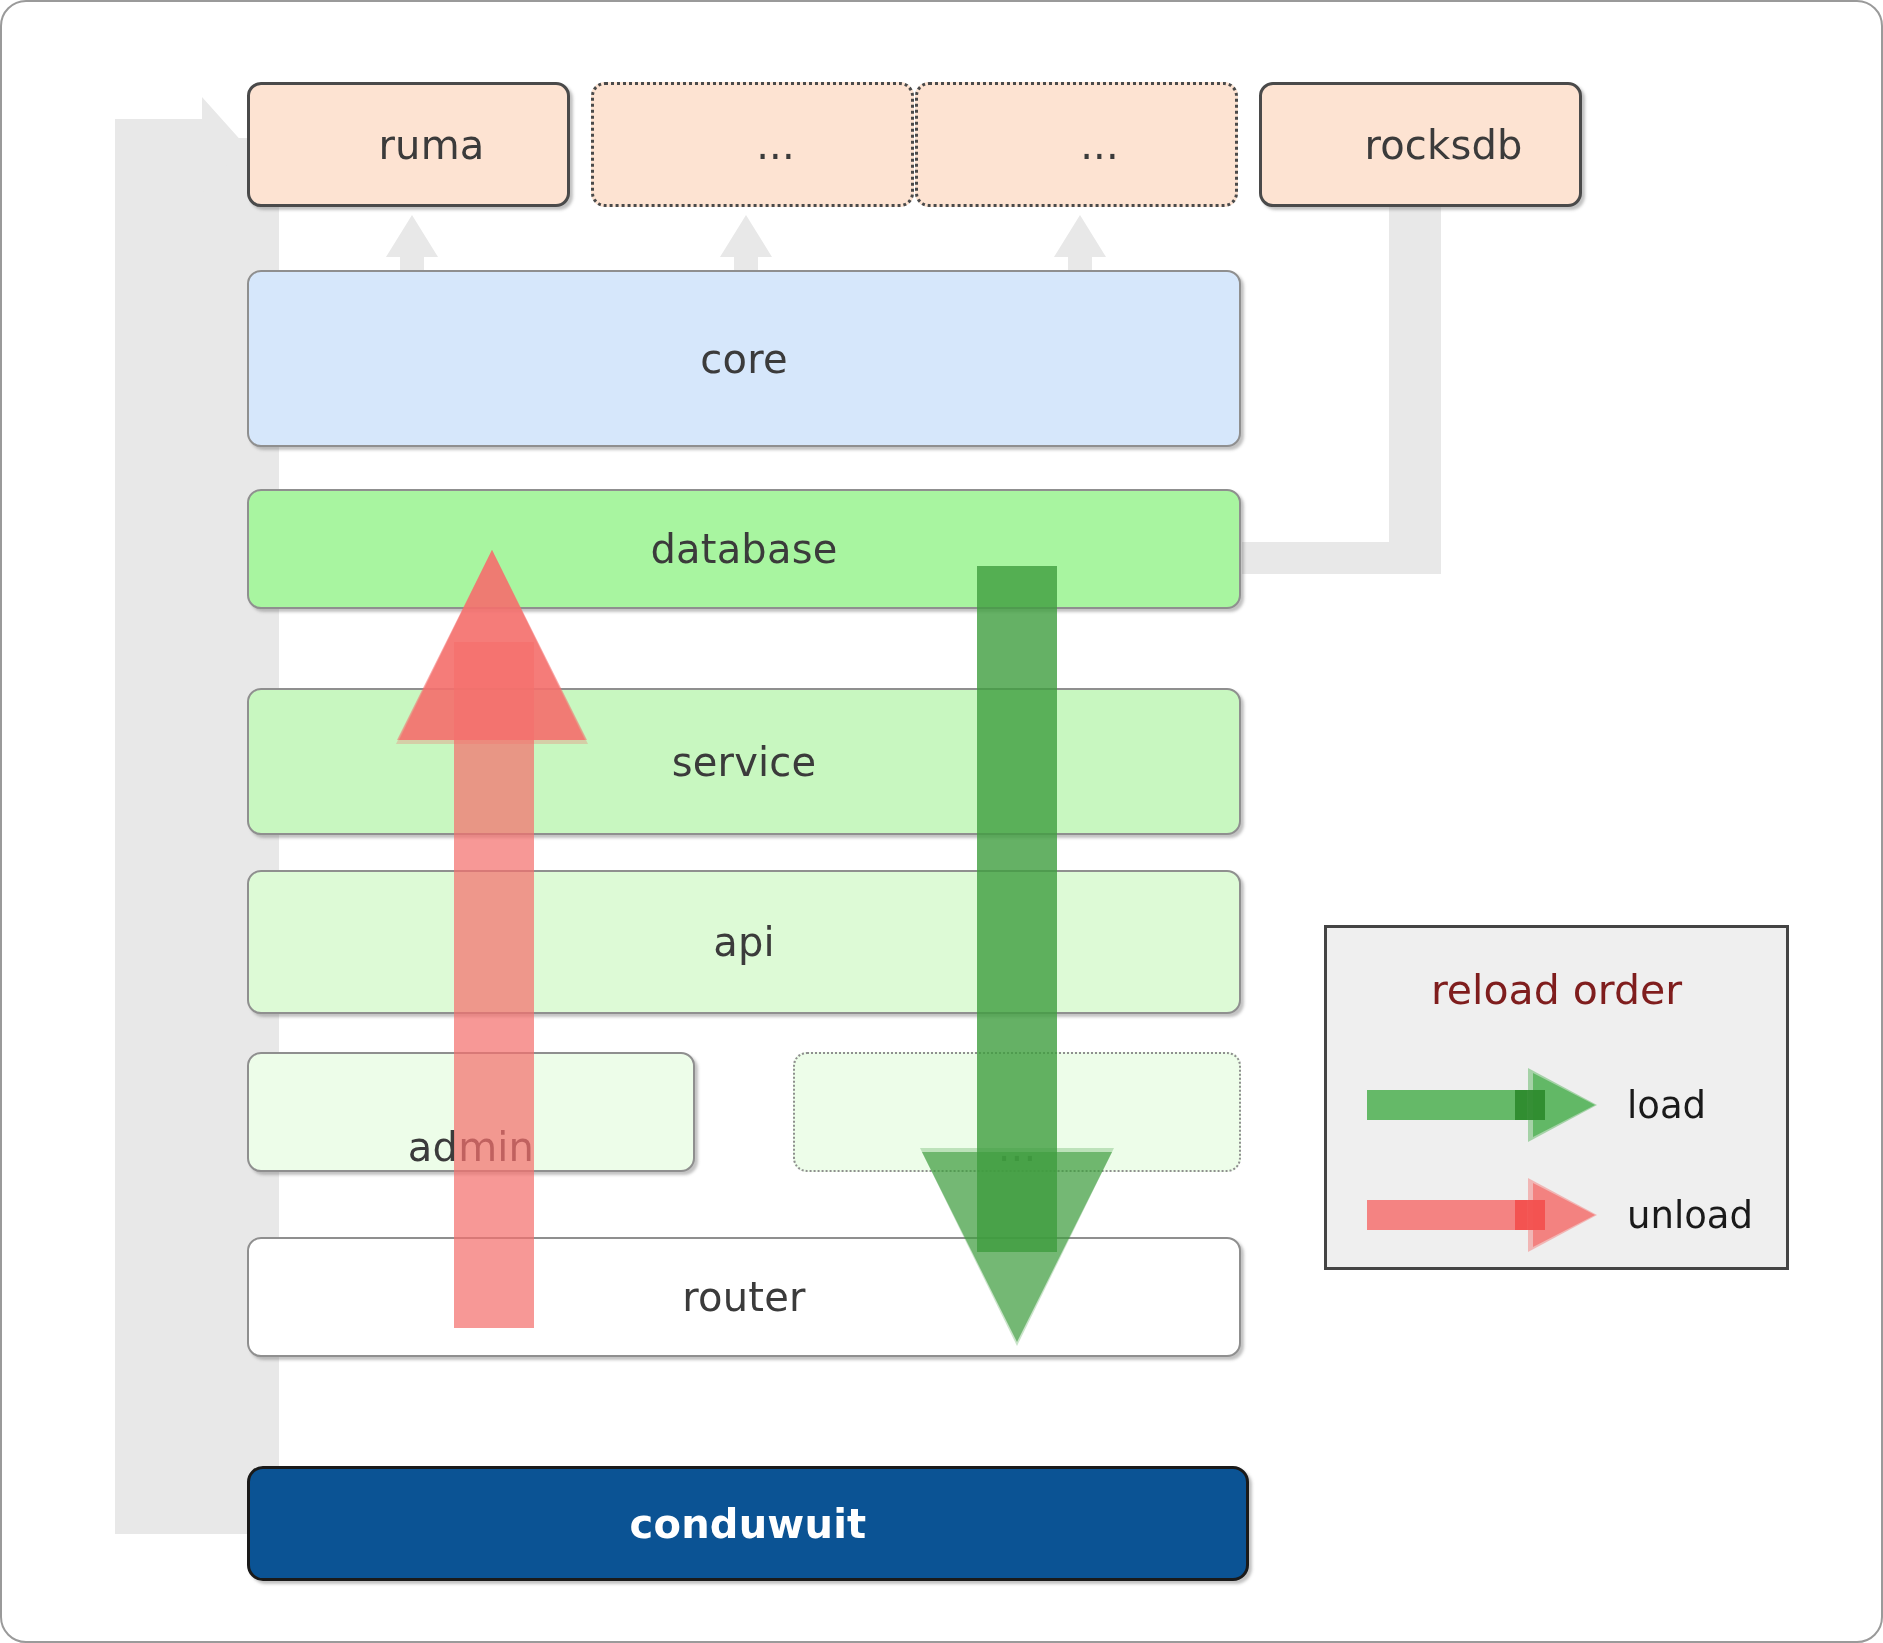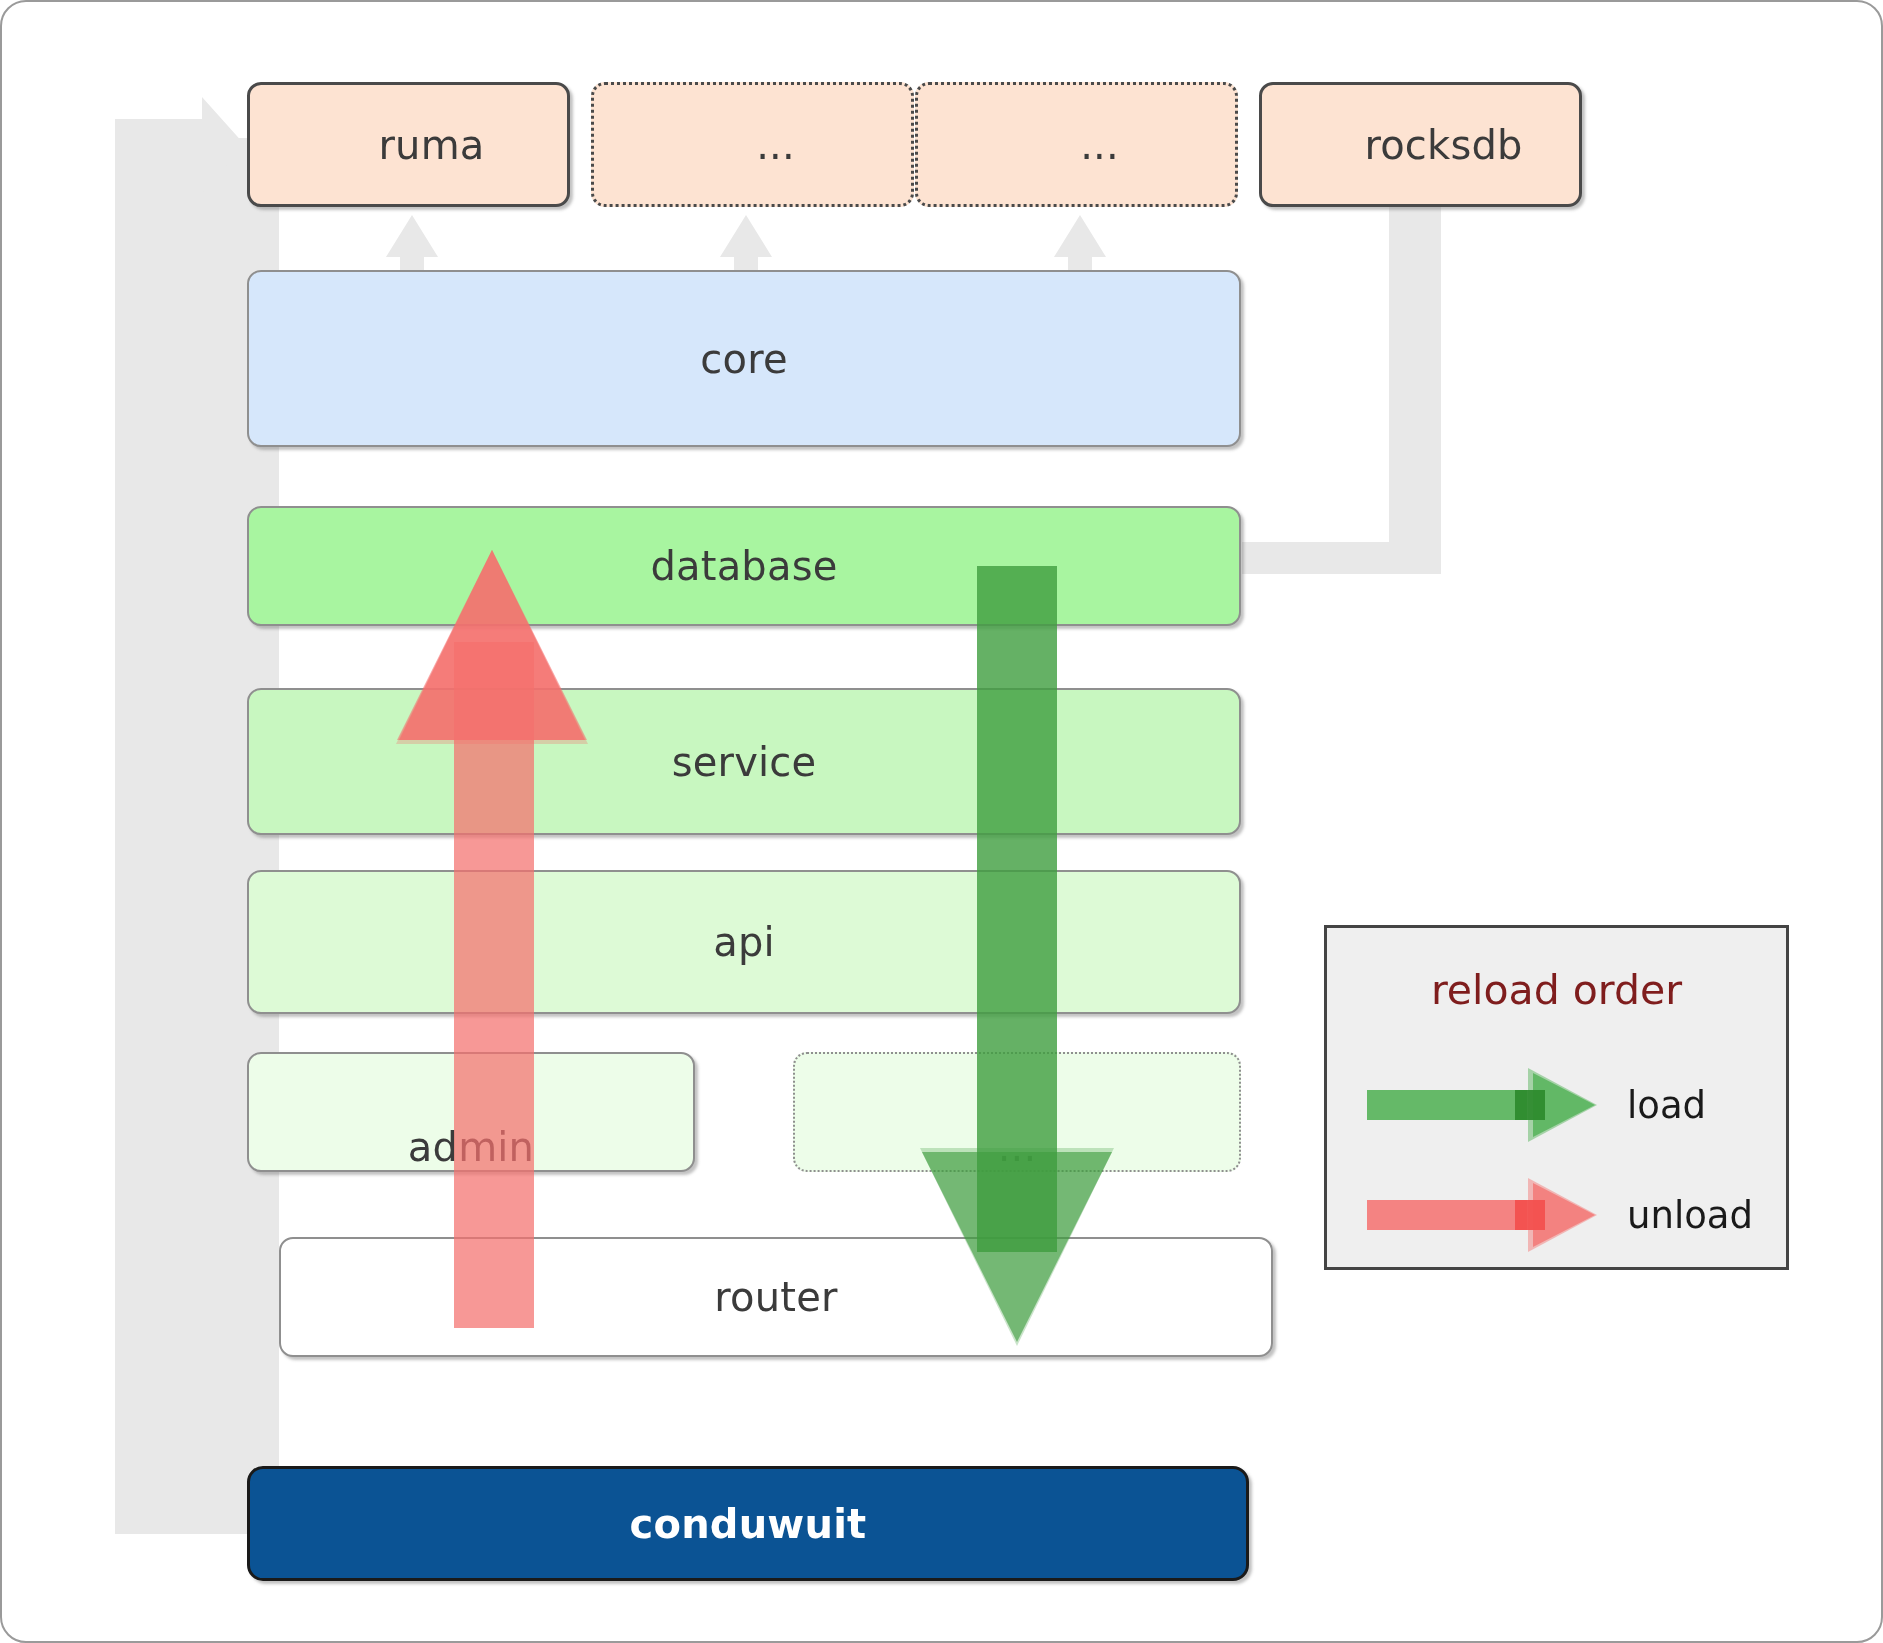--- a/index.html
+++ b/index.html
@@ -129,41 +129,41 @@
   </div>
 
   <div class="node peach shadowed" style="left:1257px; top:80px; width:323px; height:125px;">
     <span>rocksdb</span>
   </div>
 
   <div class="node blue shadowed" style="left:245px; top:268px; width:994px; height:177px;">
     <span>core</span>
   </div>
 
-  <div class="node green1 shadowed" style="left:245px; top:504px; width:994px; height:120px;">
+  <div class="node green1 shadowed" style="left:245px; top:487px; width:994px; height:120px;">
     <span>database</span>
   </div>
 
   <div class="node green2 shadowed" style="left:245px; top:686px; width:994px; height:147px;">
     <span>service</span>
   </div>
 
   <div class="node green3 shadowed" style="left:245px; top:868px; width:994px; height:144px;">
     <span>api</span>
   </div>
 
   <div class="node green4 shadowed" style="left:245px; top:1050px; width:448px; height:120px;">
     <span>admin</span>
   </div>
 
   <div class="node green4 dot" style="left:791px; top:1050px; width:448px; height:120px;">
     <span>...</span>
   </div>
 
-  <div class="node whitebox shadowed" style="left:245px; top:1235px; width:994px; height:120px;margin-left:32px;">
+  <div class="node whitebox shadowed" style="left:245px; top:1235px; width:994px; height:120px;">
     <span>router</span>
   </div>
 
   <div class="node navy shadowed" style="left:245px; top:1464px; width:1002px; height:115px; border-radius:16px;">
     <span>conduwuit</span>
   </div>
 
   <svg id="flowarrows" width="1883" height="1643">
 
     <g>

